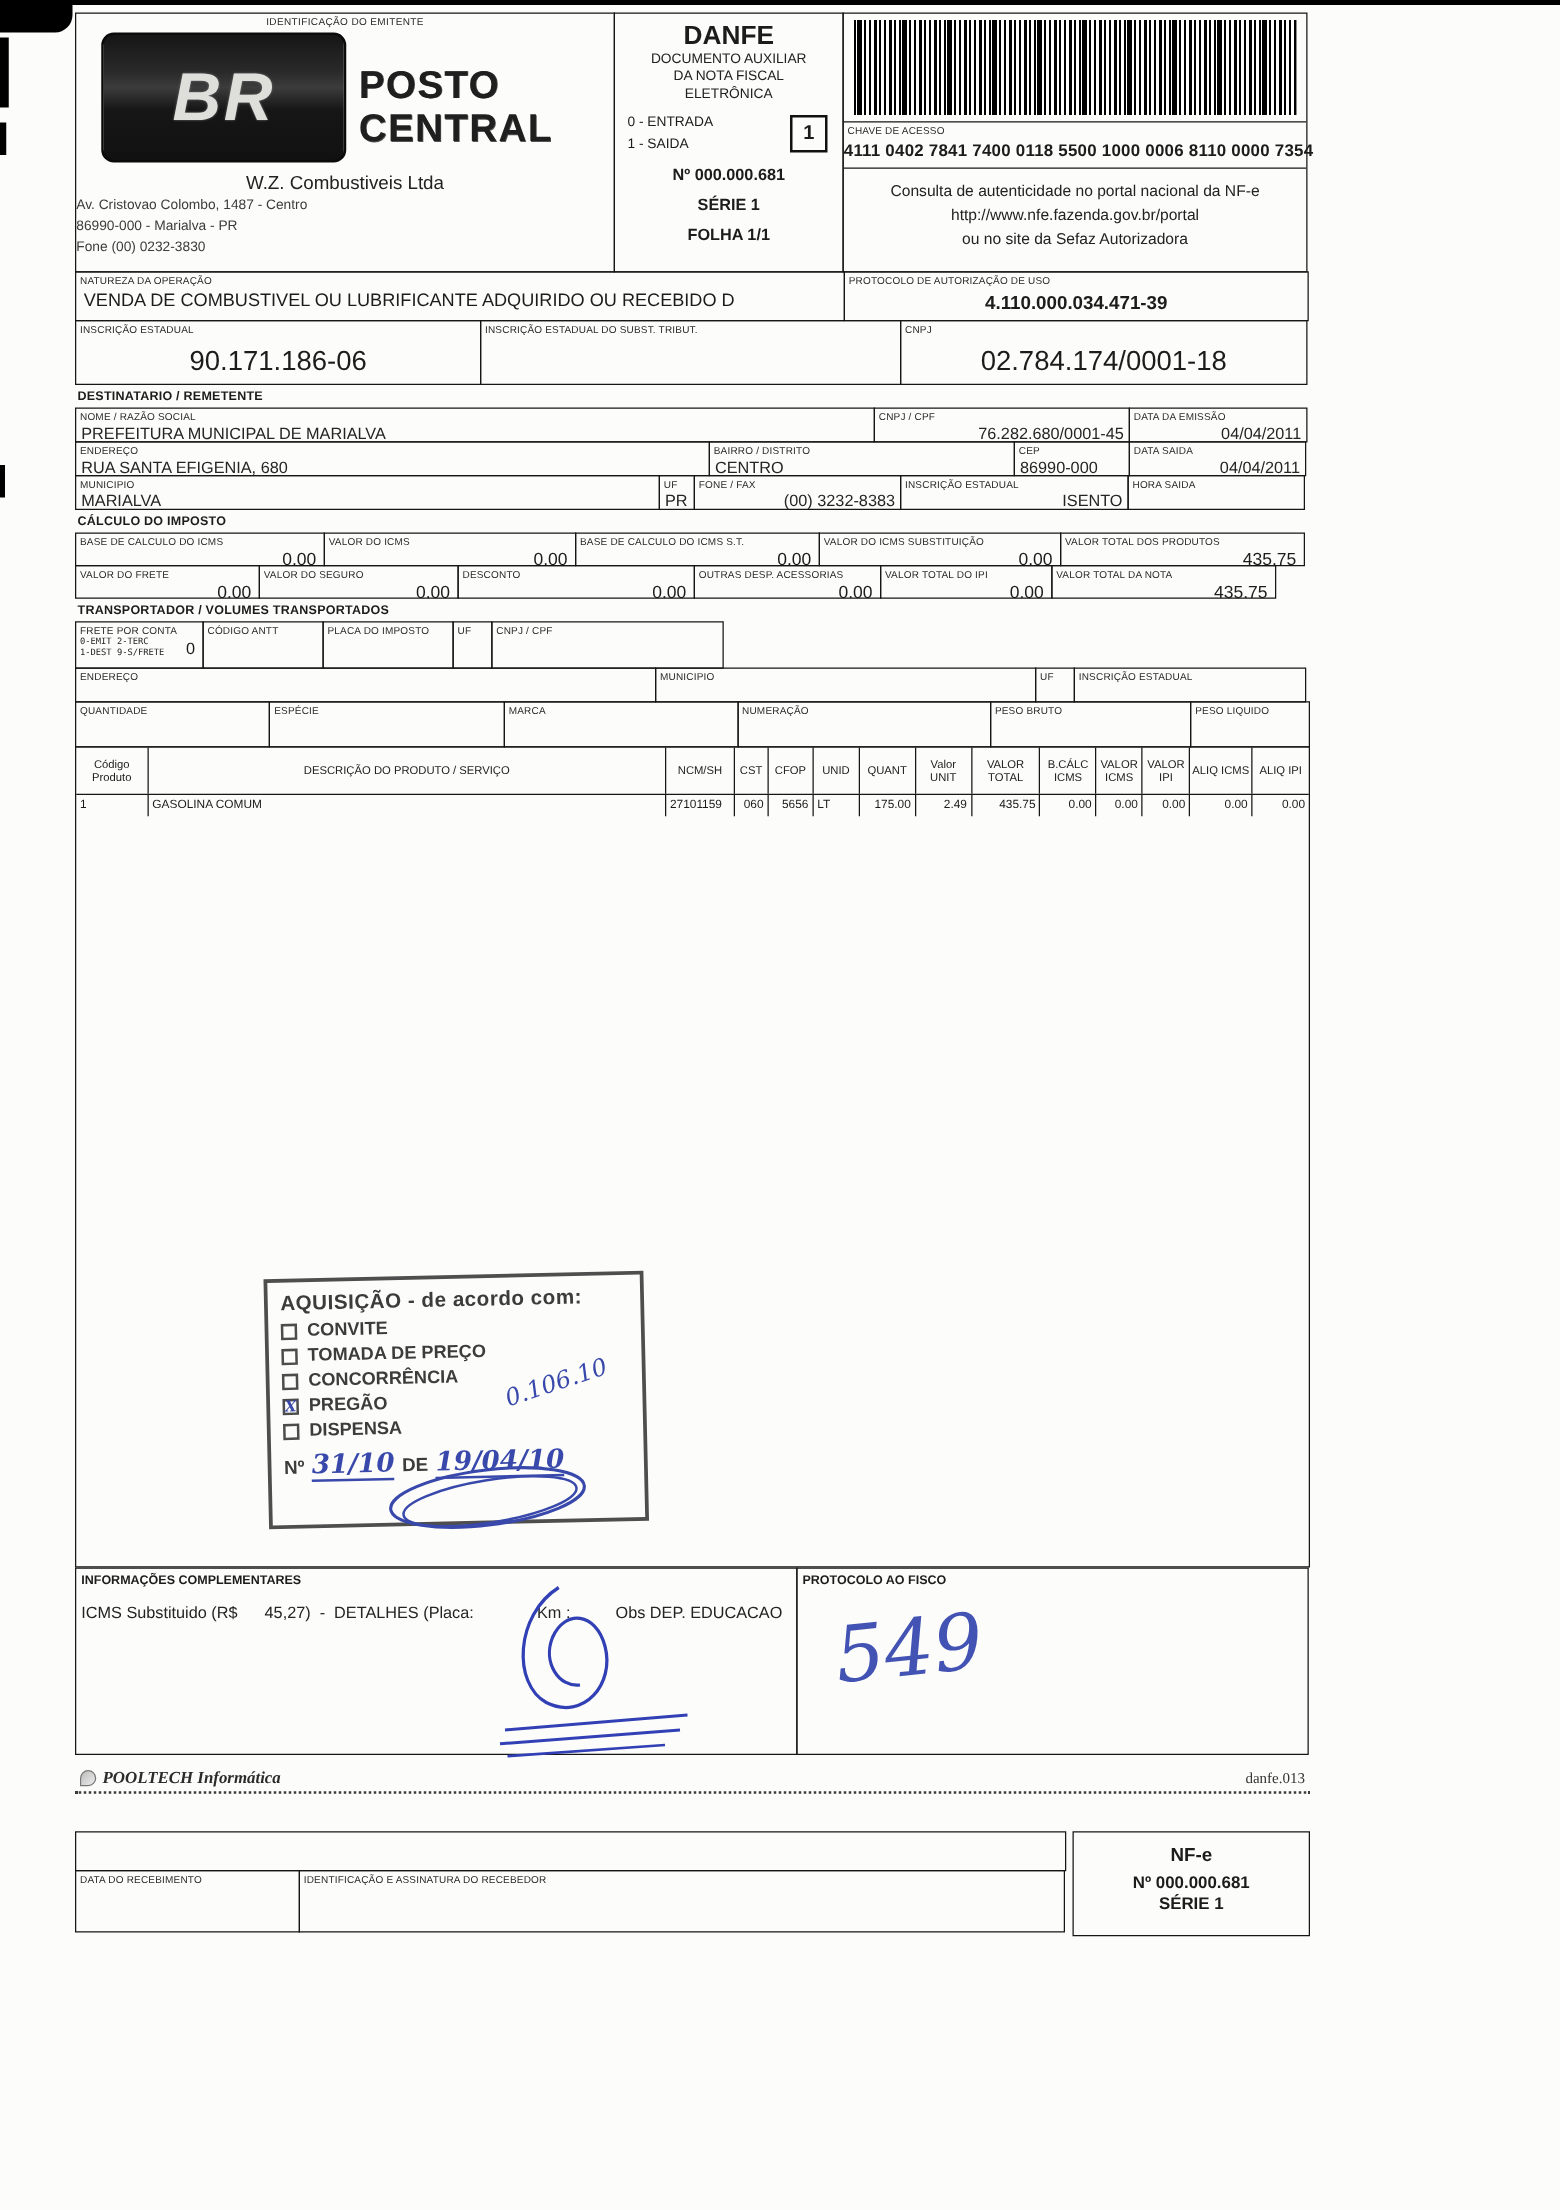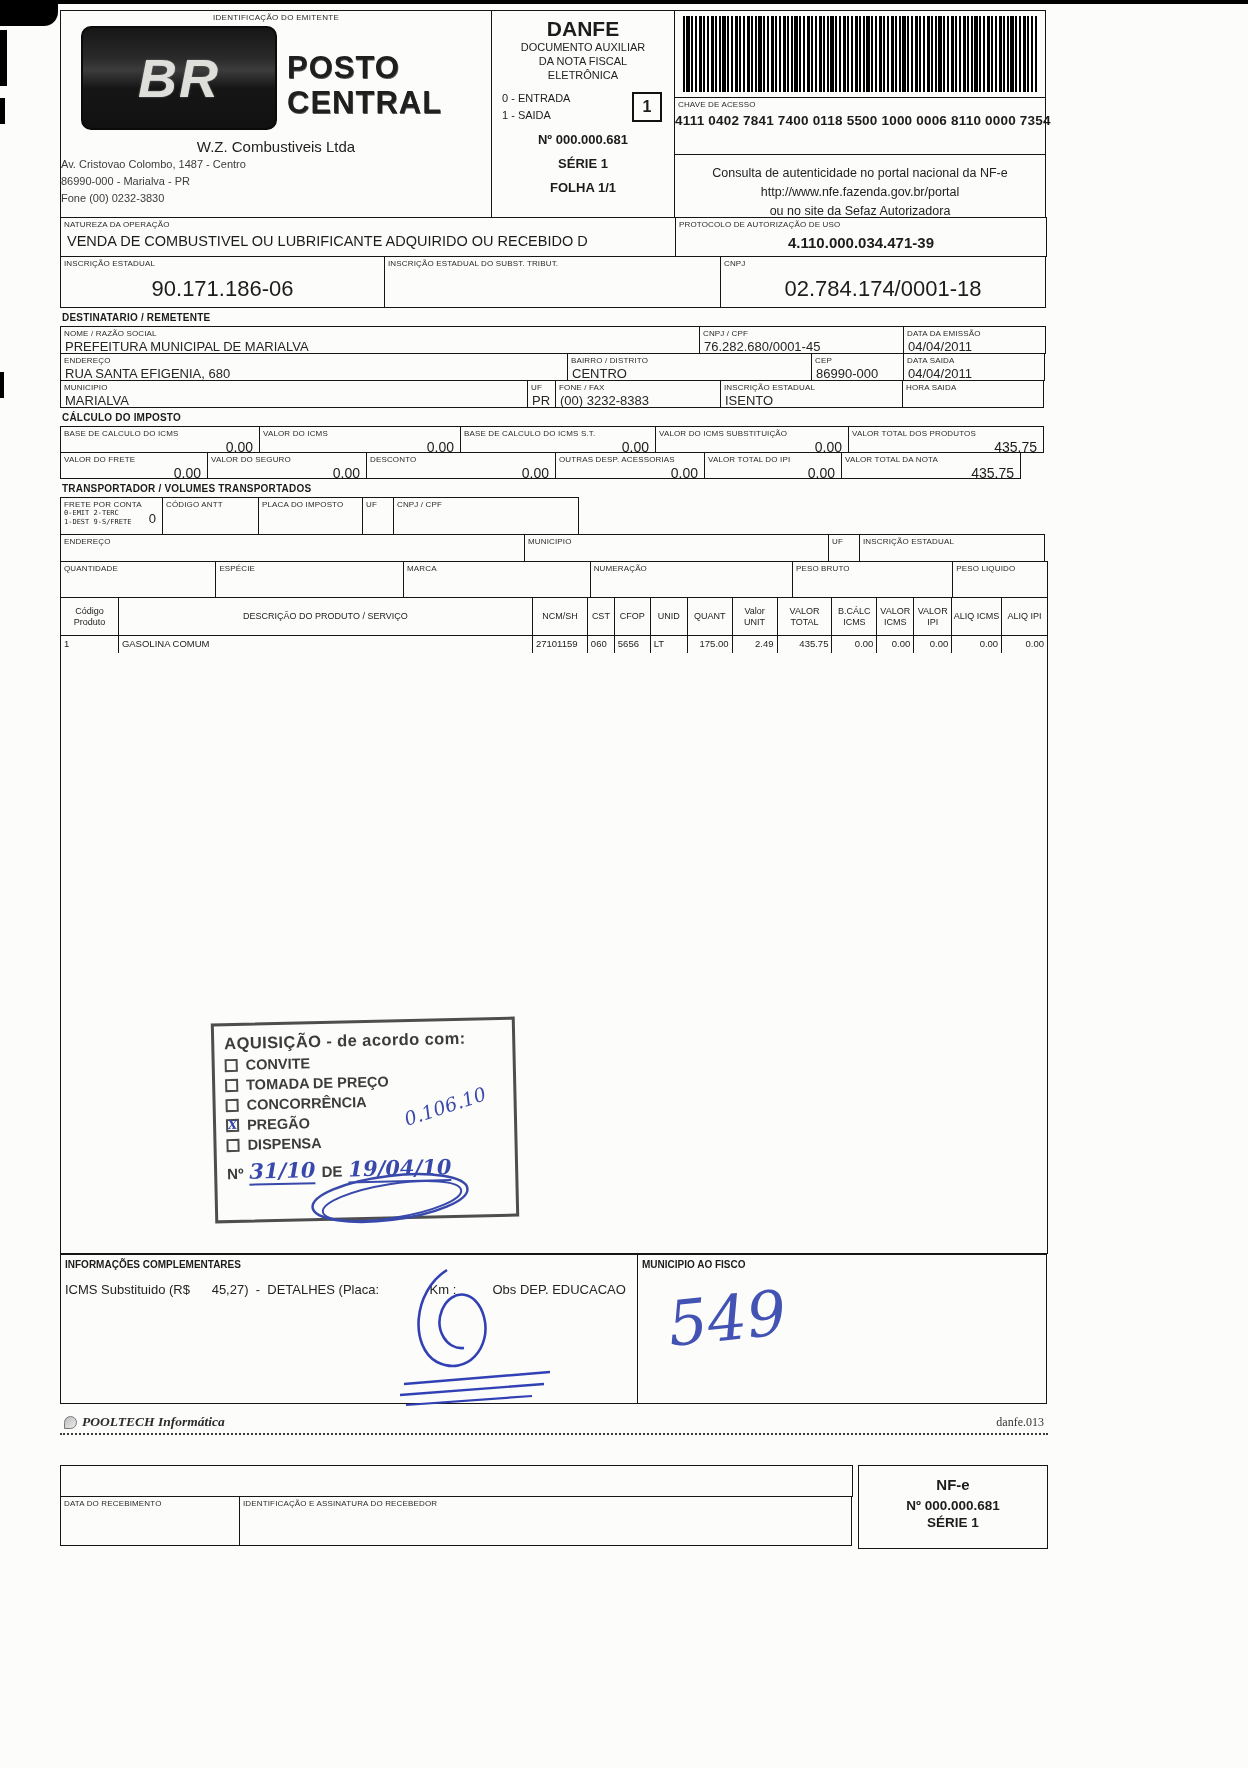--- a/index.html
+++ b/index.html
@@ -6,41 +6,41 @@
   html,body{margin:0}
   body{background:#8f8f8f;font-family:"Liberation Sans",sans-serif}
   .sheet{position:relative;width:1248px;height:1768px;background:#fcfcfa;color:#1c1c1c;overflow:hidden;margin:0 auto}
   .content{position:absolute;left:60px;top:10px;width:988px}
   .frow{display:flex}
   .frow + .frow{margin-top:-1px}
   .cell{border:1px solid #161616;position:relative;background:transparent}
   .frow .cell + .cell{margin-left:-1px}
   .lab{font-size:8px;line-height:9px;padding:2px 0 0 3px;color:#2a2a2a;letter-spacing:.15px;white-space:nowrap;overflow:hidden}
   .val{font-size:13px;color:#252525;padding:1px 4px}
-  .ac{text-align:left}.ar{text-align:right}
+  .ac{text-align:right}.ar{text-align:right}
   .sec{font-size:10px;font-weight:bold;padding:4px 2px 2px 2px;letter-spacing:.2px;height:18px}
   
   .header-row{height:208px}
   .emitente-cell{width:432px;padding-top:2px}
   .danfe-cell{width:184px}
   .barcode-cell{width:372px}
   .emit-label{font-size:8px;text-align:center;letter-spacing:.3px;color:#2a2a2a}
   .logo-row{display:flex;align-items:center;margin-top:4px}
   .br-logo{width:196px;height:104px;margin-left:20px;background:linear-gradient(180deg,#161616 0%,#2a2a2a 30%,#3c3c3c 42%,#161616 60%,#111 100%);border-radius:10px;display:flex;align-items:center;justify-content:center;border:2px solid #0b0b0b}
   .br-logo span{font-size:54px;font-weight:bold;font-style:italic;color:#dededa;letter-spacing:2px;text-shadow:0 0 2px #777}
   .brand{margin-left:10px;margin-top:16px;font-weight:800;font-size:31px;line-height:1.12;color:#1f1f1f;letter-spacing:1px;text-shadow:.6px .6px 0 #555}
   .company{font-size:15px;text-align:center;margin-top:8px;color:#222}
   .addr{font-size:11px;text-align:left;color:#3c3c3c;line-height:1.35;margin-top:2px}
   .danfe-title{font-size:21px;font-weight:bold;text-align:center;margin-top:6px}
   .danfe-sub{font-size:11px;text-align:center;line-height:1.25;color:#222}
   .es-row{display:flex;justify-content:space-between;align-items:center;padding:8px 12px 0 10px;font-size:11px;line-height:1.5}
   .tipo-box{width:30px;height:30px;border:2px solid #111;display:flex;align-items:center;justify-content:center;font-size:16px;font-weight:bold}
   .dn{font-size:13px;font-weight:bold;text-align:center;margin-top:9px}
   .barcode{height:76px;margin:5px 8px 0 8px;background-color:#fff;background-image:repeating-linear-gradient(90deg,#000 0 2px,transparent 2px 4px),repeating-linear-gradient(90deg,#000 0 1px,transparent 1px 6px),repeating-linear-gradient(90deg,transparent 0 3px,#000 3px 4px,transparent 4px 9px)}
-  .chave-box{border-top:1px solid #161616;border-bottom:1px solid #161616;margin-top:5px;height:58px;padding:0}
+  .chave-box{border-top:1px solid #161616;border-bottom:1px solid #161616;margin-top:5px;height:38px;padding:0}
   .chave-val{font-size:13.5px;font-weight:bold;text-align:center;margin-top:4px;white-space:nowrap;letter-spacing:.2px}
   .consulta{font-size:12.5px;text-align:center;line-height:1.5;padding-top:9px;color:#222}
   
   .nat-row{height:40px}
   .nat-cell{width:616px}
   .prot-cell{width:372px}
   .nat-val{font-size:14.5px;padding-left:6px;margin-top:4px}
   .prot-val{font-size:15px;font-weight:bold;text-align:center;margin-top:5px}
   .insc-row{height:52px}
   .ie-cell{width:325px}.subst-cell{width:337px}.cnpj-cell{width:326px}
@@ -403,21 +403,21 @@
       </div>
       <div class="ptbody"></div>
     </div>
 
     <div class="frow dados-row">
       <div class="cell da-left">
         <div class="da-lab">INFORMAÇÕES COMPLEMENTARES</div>
         <div class="da-text">ICMS Substituido (R$      45,27)  -  DETALHES (Placa:              Km :          Obs DEP. EDUCACAO</div>
       </div>
       <div class="cell da-right">
-        <div class="da-lab">MUNICIPIO AO FISCO</div>
+        <div class="da-lab">PROTOCOLO AO FISCO</div>
       </div>
     </div>
 
     <div class="credit">
       <div class="credit-left">
         <span class="pool-icon"></span>
         <span>POOLTECH Informática</span>
       </div>
       <div class="credit-right">danfe.013</div>
     </div>

